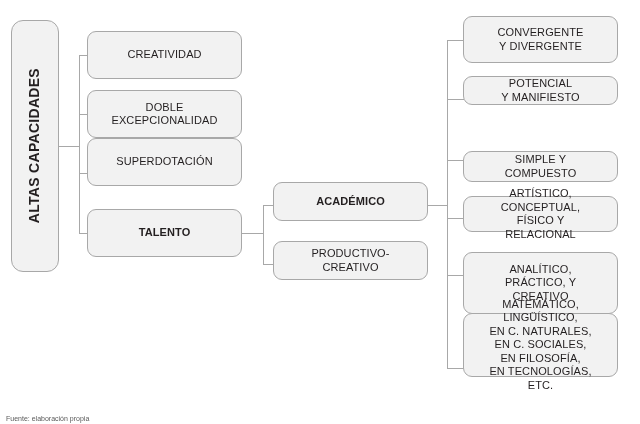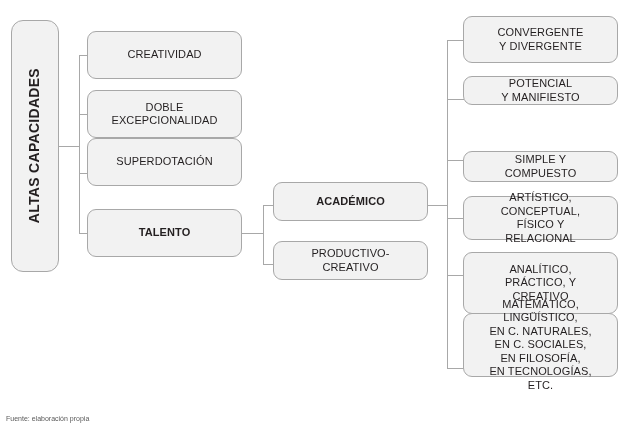--- a/index.html
+++ b/index.html
@@ -152,21 +152,21 @@
   <div class="node col3" style="top:76px; height:29px;">
     <span class="label">POTENCIAL
 Y MANIFIESTO</span>
   </div>
 
   <div class="node col3" style="top:151px; height:31px;">
     <span class="label">SIMPLE Y
 COMPUESTO</span>
   </div>
 
-  <div class="node col3" style="top:196px; height:44px;">
+  <div class="node col3" style="top:196px; height:36px;">
     <span class="label">ARTÍSTICO, CONCEPTUAL,
 FÍSICO Y RELACIONAL</span>
   </div>
 
   <div class="node col3" style="top:252px; height:62px;">
     <span class="label">ANALÍTICO,
 PRÁCTICO, Y CREATIVO</span>
   </div>
 
   <div class="node col3" style="top:313px; height:64px;">

